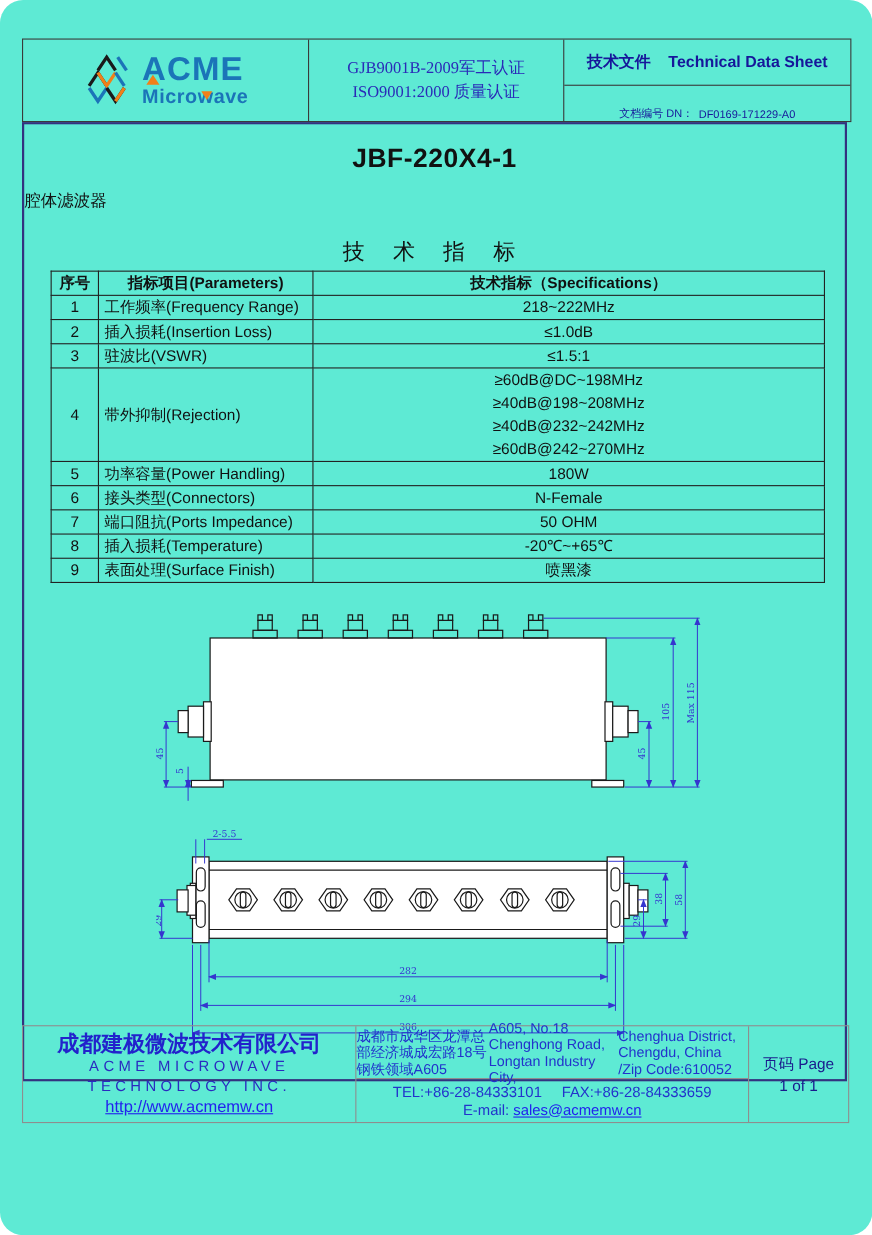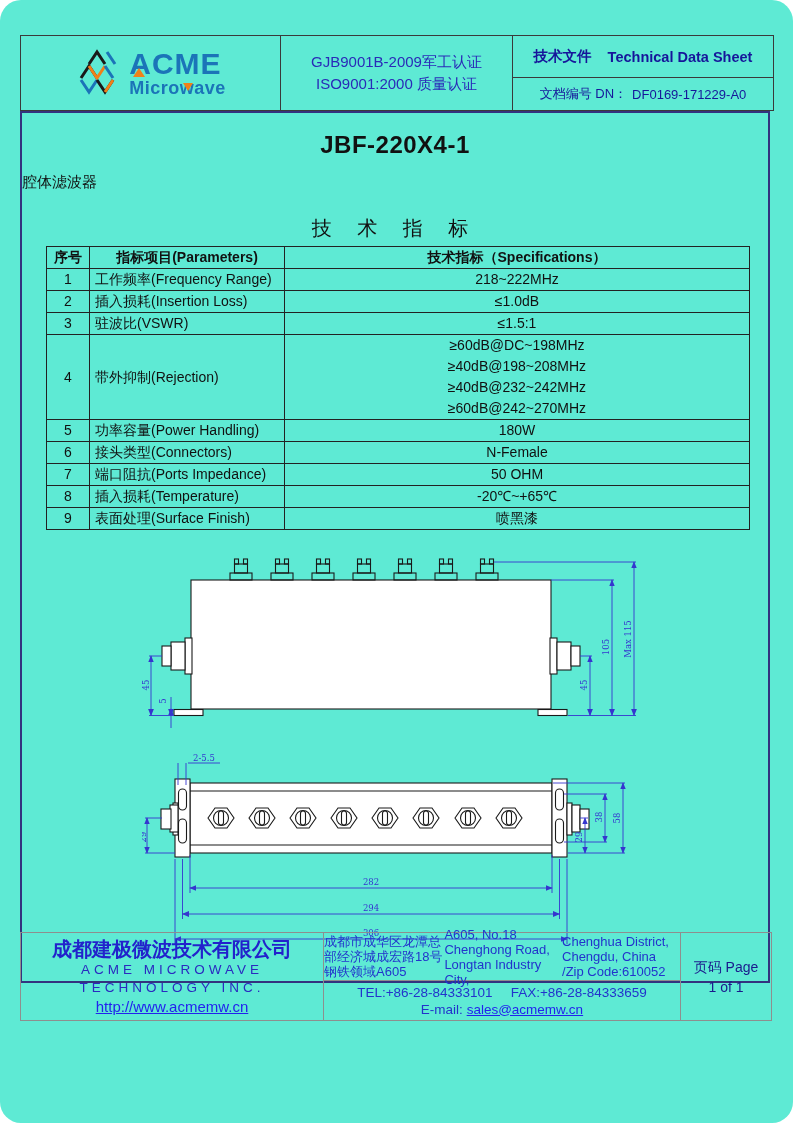--- a/index.html
+++ b/index.html
@@ -5,26 +5,26 @@
   html,body{margin:0;padding:0;background:#fff;}
   .page{position:relative;width:793px;height:1123px;background:#5eead4;
         font-family:"Liberation Sans",sans-serif;color:#111;overflow:hidden;border-radius:21px;}
 
   
   .hdr{position:absolute;left:20px;top:35px;width:752px;height:74px;
        border:1.5px solid #3a3a3a;display:flex;}
   .hdr-cell{box-sizing:border-box;height:100%;}
   .hdr-logo{width:260px;border-right:1.5px solid #3a3a3a;display:flex;align-items:center;justify-content:center;gap:8px;}
   .hdr-cert{width:232px;border-right:1.5px solid #3a3a3a;display:flex;flex-direction:column;
-            align-items:center;justify-content:center;color:#2a2ab8;font-size:15px;line-height:22px;}
+            align-items:center;justify-content:center;color:#2a2ab8;font-size:15px;line-height:22px;font-family:Liberation Serif, serif;}
   .hdr-right{flex:1;display:flex;flex-direction:column;}
   .hdr-right-top{height:41px;border-bottom:1.2px solid #3a3a3a;display:flex;align-items:center;
                  justify-content:center;gap:16px;color:#16169a;font-weight:bold;font-size:14.5px;}
-  .hdr-right-bot{flex:1;display:flex;align-items:center;justify-content:center;gap:5px;
-                 color:#16169a;font-size:13px;}
+  .hdr-right-bot{flex:1;display:flex;align-items:flex-end;justify-content:center;gap:5px;
+                 color:#16169a;font-size:10px;}
   .logo-txt{line-height:1;}
   .logo-acme{font-size:30px;font-weight:bold;color:#1b74b8;letter-spacing:1px;position:relative;}
   .logo-a{position:relative;display:inline-block;}
   .logo-a-tri{position:absolute;left:4px;bottom:2px;width:0;height:0;
               border-left:6px solid transparent;border-right:6px solid transparent;
               border-bottom:9px solid #f08019;}
   .logo-mw{font-size:18px;font-weight:bold;color:#1b74b8;letter-spacing:.5px;position:relative;}
   .logo-w{position:relative;display:inline-block;}
   .logo-w-tri{position:absolute;left:3px;top:4px;width:0;height:0;
               border-left:5px solid transparent;border-right:5px solid transparent;

